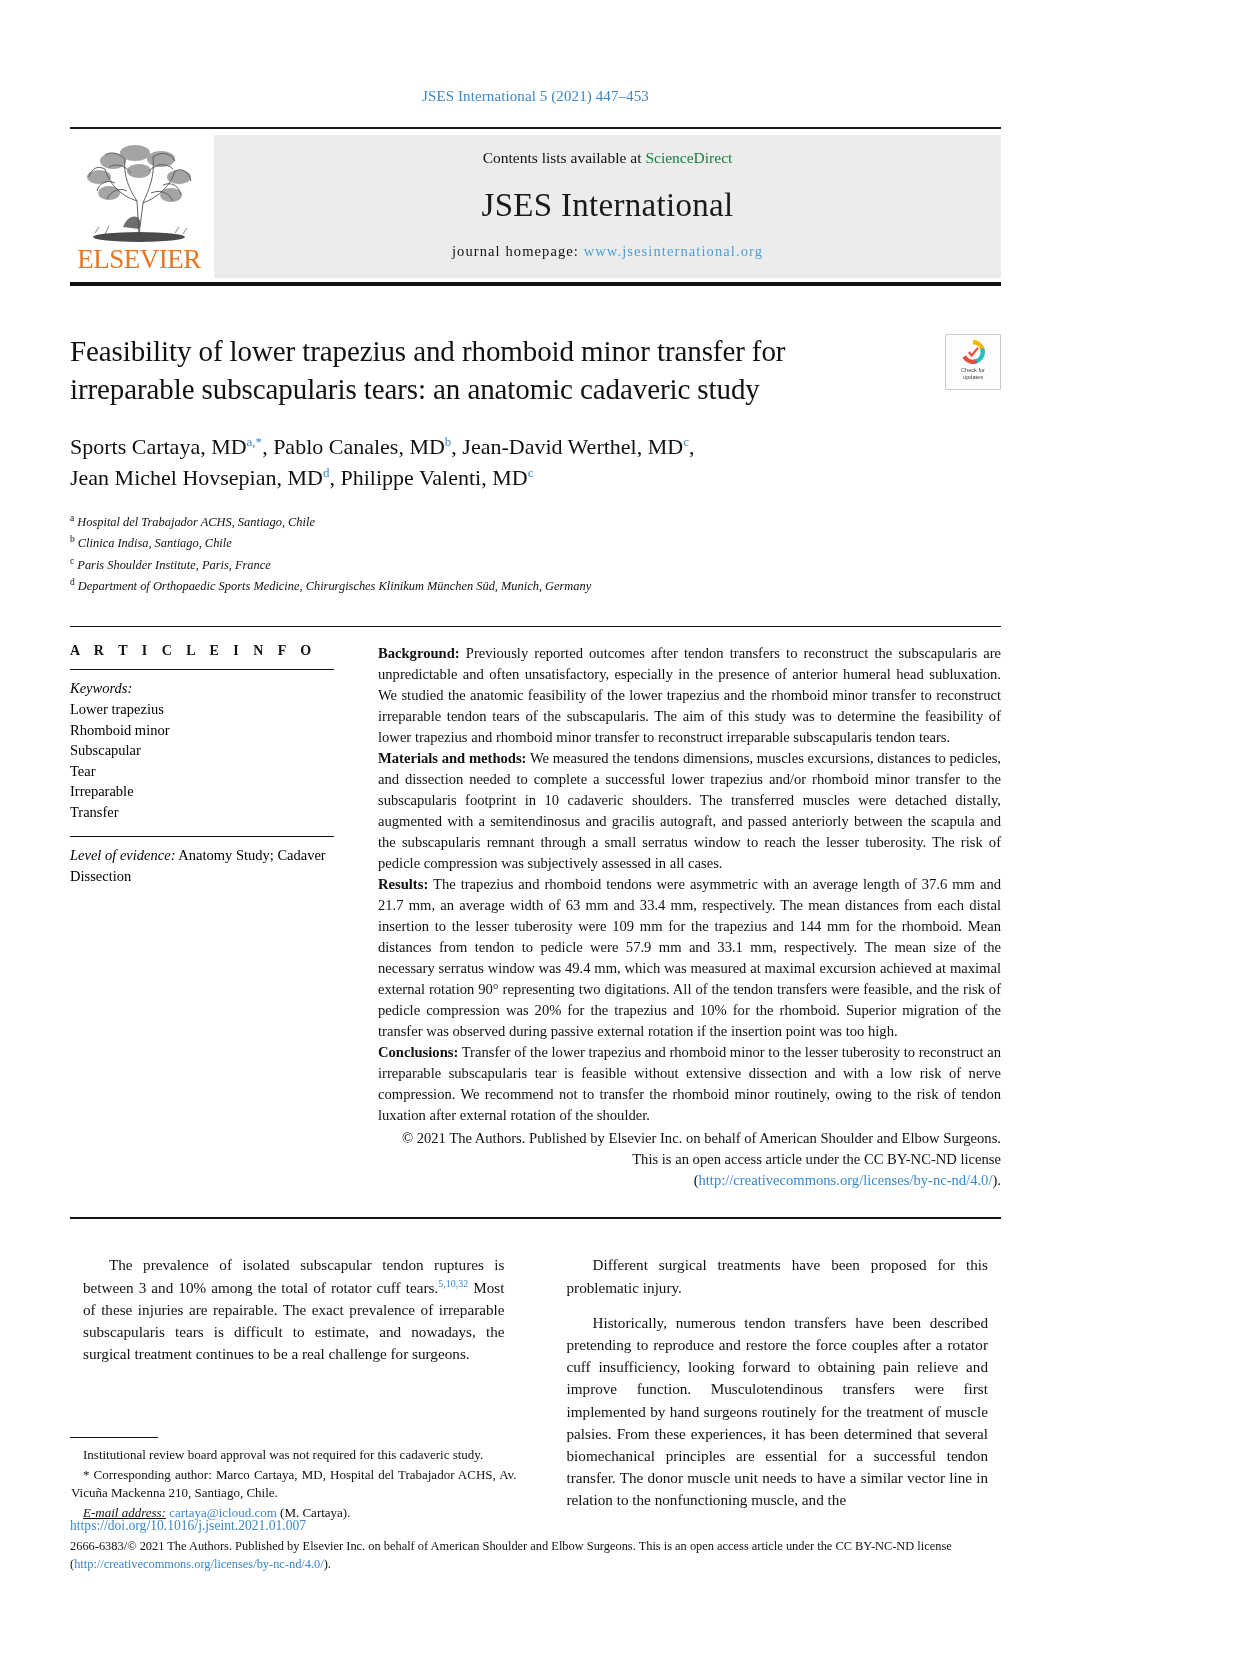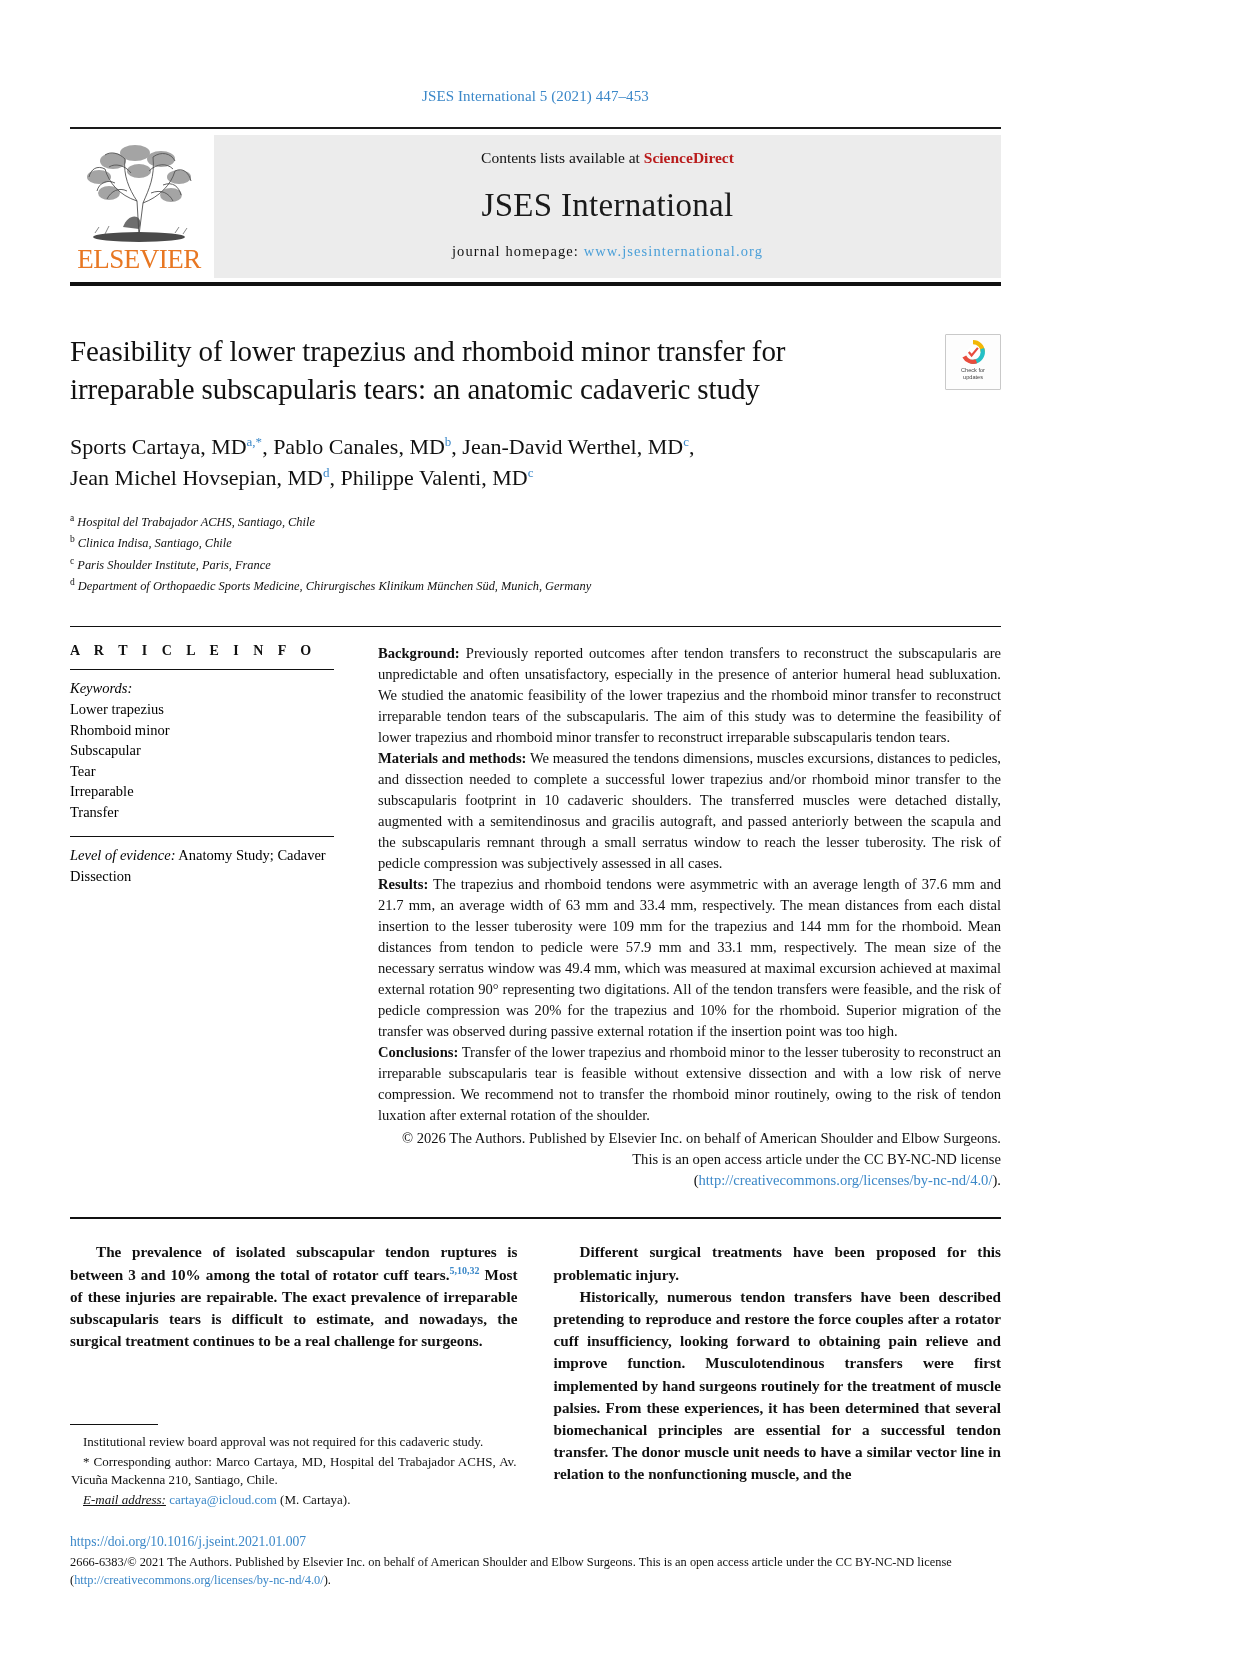--- a/index.html
+++ b/index.html
@@ -56,21 +56,21 @@
     flex: 1;
     background: #ececec;
     display: flex;
     flex-direction: column;
     align-items: center;
     justify-content: space-between;
     padding: 14px 0 18px 0;
     margin-left: 6px;
   }
   .contents-line { font-size: 15.5px; color: #111; }
-  .contents-line .sd { color: #b91c1c; font-weight: bold; }
+  .contents-line .sd { color: #15803d; }
   .journal-title {
     font-size: 33px;
     letter-spacing: .3px;
     color: #1a1a1a;
   }
   .homepage-line {
     font-size: 14.5px;
     letter-spacing: 1.1px;
     color: #111;
   }
@@ -180,23 +180,22 @@
     display: flex;
     padding-top: 22px;
     gap: 36px;
   }
   .bcol { flex: 1; }
   .btext {
     font-size: 15.2px;
     line-height: 1.46;
     text-align: justify;
     color: #111;
-    margin: 0;
+    margin: 13px;
     text-indent: 26px;
-    font-weight: bold;
   }
   .btext + .btext { margin-top: 0; }
   .btext sup { font-size: 10px; color: #3a87c8; }
 
   
   .fn-rule { width: 88px; border-top: 1px solid #111; margin: 72px 0 8px 0; }
   .fn {
     font-size: 13px;
     line-height: 1.42;
     text-align: justify;
@@ -205,21 +204,21 @@
     text-indent: 12px;
   }
   .fn .em { font-style: italic; text-decoration: underline; }
   .fn a { color: #3a87c8; text-decoration: none; }
 
   
   .footer {
     position: absolute;
     left: 70px;
     right: 70px;
-    bottom: 64px;
+    bottom: 80px;
   }
   .doi {
     font-size: 13.6px;
     color: #3a87c8;
     line-height: 1.5;
   }
   .foot-copy {
     font-size: 12.4px;
     line-height: 1.5;
     color: #111;
@@ -347,21 +346,21 @@
       <p class="abs-p">
         <b>Materials and methods:</b><span> We measured the tendons dimensions, muscles excursions, distances to pedicles, and dissection needed to complete a successful lower trapezius and/or rhomboid minor transfer to the subscapularis footprint in 10 cadaveric shoulders. The transferred muscles were detached distally, augmented with a semitendinosus and gracilis autograft, and passed anteriorly between the scapula and the subscapularis remnant through a small serratus window to reach the lesser tuberosity. The risk of pedicle compression was subjectively assessed in all cases.</span>
       </p>
       <p class="abs-p">
         <b>Results:</b><span> The trapezius and rhomboid tendons were asymmetric with an average length of 37.6 mm and 21.7 mm, an average width of 63 mm and 33.4 mm, respectively. The mean distances from each distal insertion to the lesser tuberosity were 109 mm for the trapezius and 144 mm for the rhomboid. Mean distances from tendon to pedicle were 57.9 mm and 33.1 mm, respectively. The mean size of the necessary serratus window was 49.4 mm, which was measured at maximal excursion achieved at maximal external rotation 90° representing two digitations. All of the tendon transfers were feasible, and the risk of pedicle compression was 20% for the trapezius and 10% for the rhomboid. Superior migration of the transfer was observed during passive external rotation if the insertion point was too high.</span>
       </p>
       <p class="abs-p">
         <b>Conclusions:</b><span> Transfer of the lower trapezius and rhomboid minor to the lesser tuberosity to reconstruct an irreparable subscapularis tear is feasible without extensive dissection and with a low risk of nerve compression. We recommend not to transfer the rhomboid minor routinely, owing to the risk of tendon luxation after external rotation of the shoulder.</span>
       </p>
       <div class="abs-copy">
-        <div>© 2026 The Authors. Published by Elsevier Inc. on behalf of American Shoulder and Elbow Surgeons.</div>
+        <div>© 2021 The Authors. Published by Elsevier Inc. on behalf of American Shoulder and Elbow Surgeons.</div>
         <div>This is an open access article under the CC BY-NC-ND license</div>
         <div><span>(</span><span class="lic">http://creativecommons.org/licenses/by-nc-nd/4.0/</span><span>).</span></div>
       </div>
     </div>
   </div>
 
   <div class="body-rule"></div>
   <div class="body-cols">
 
     <div class="bcol">

